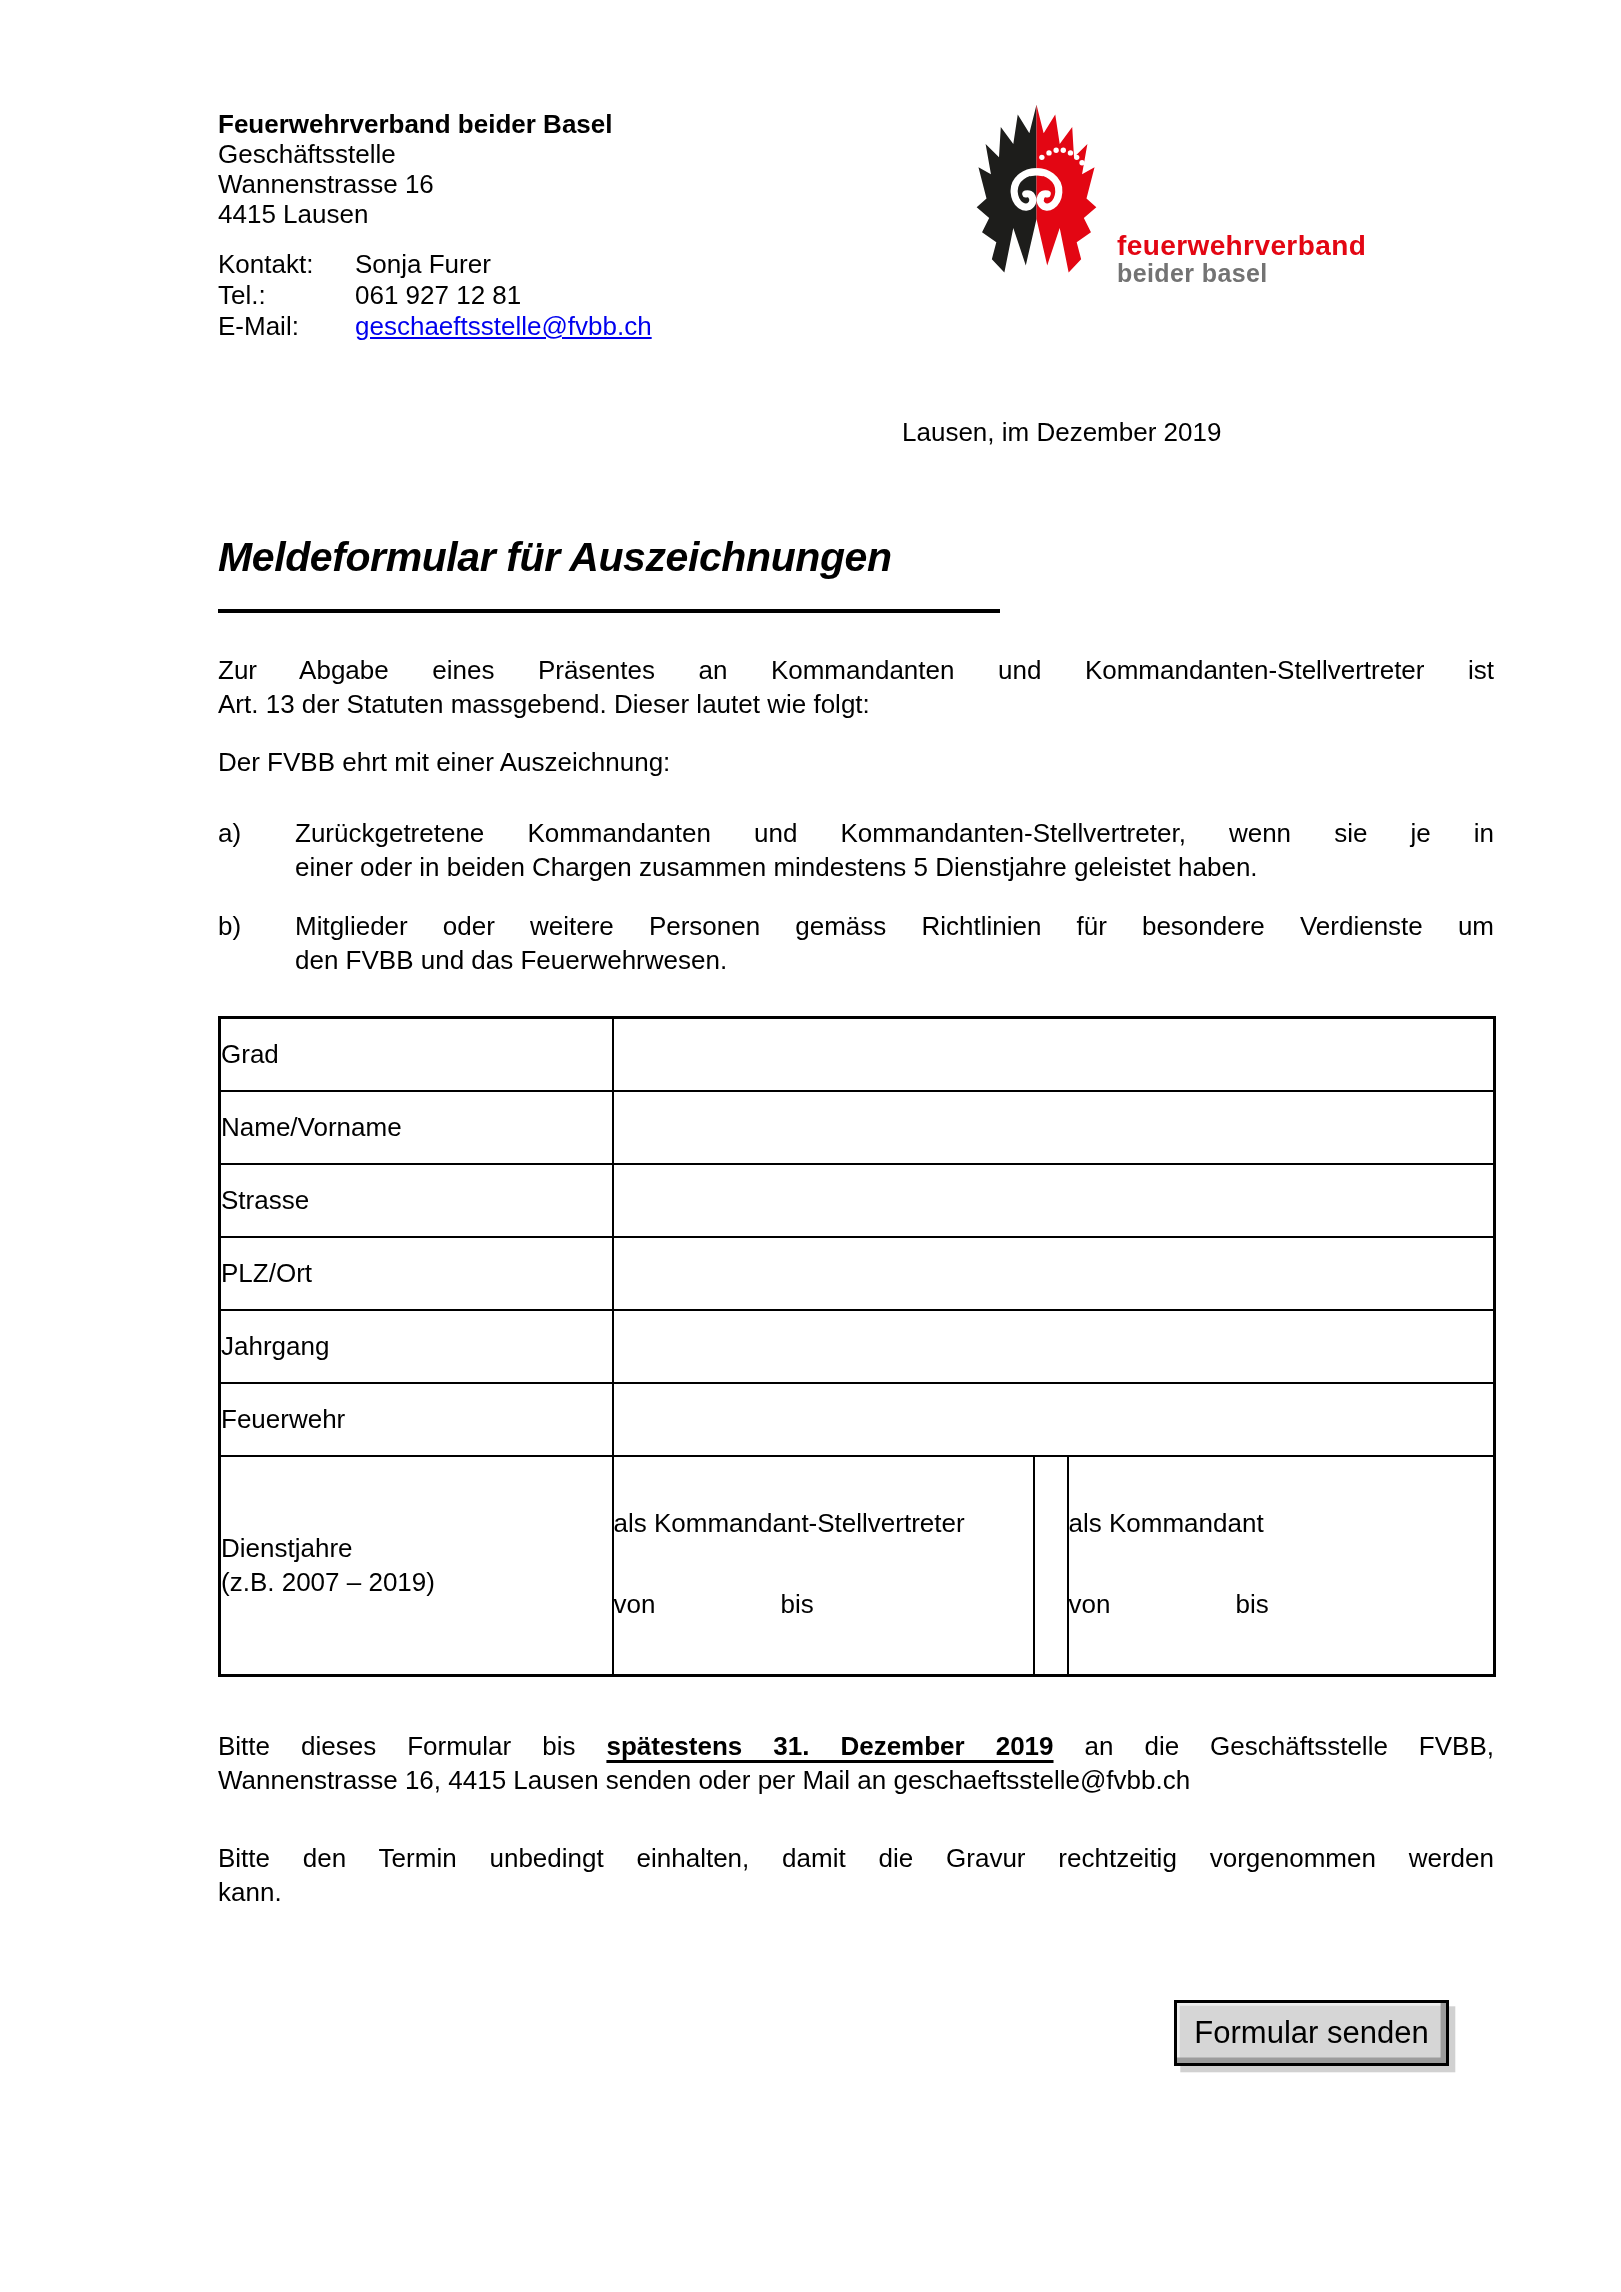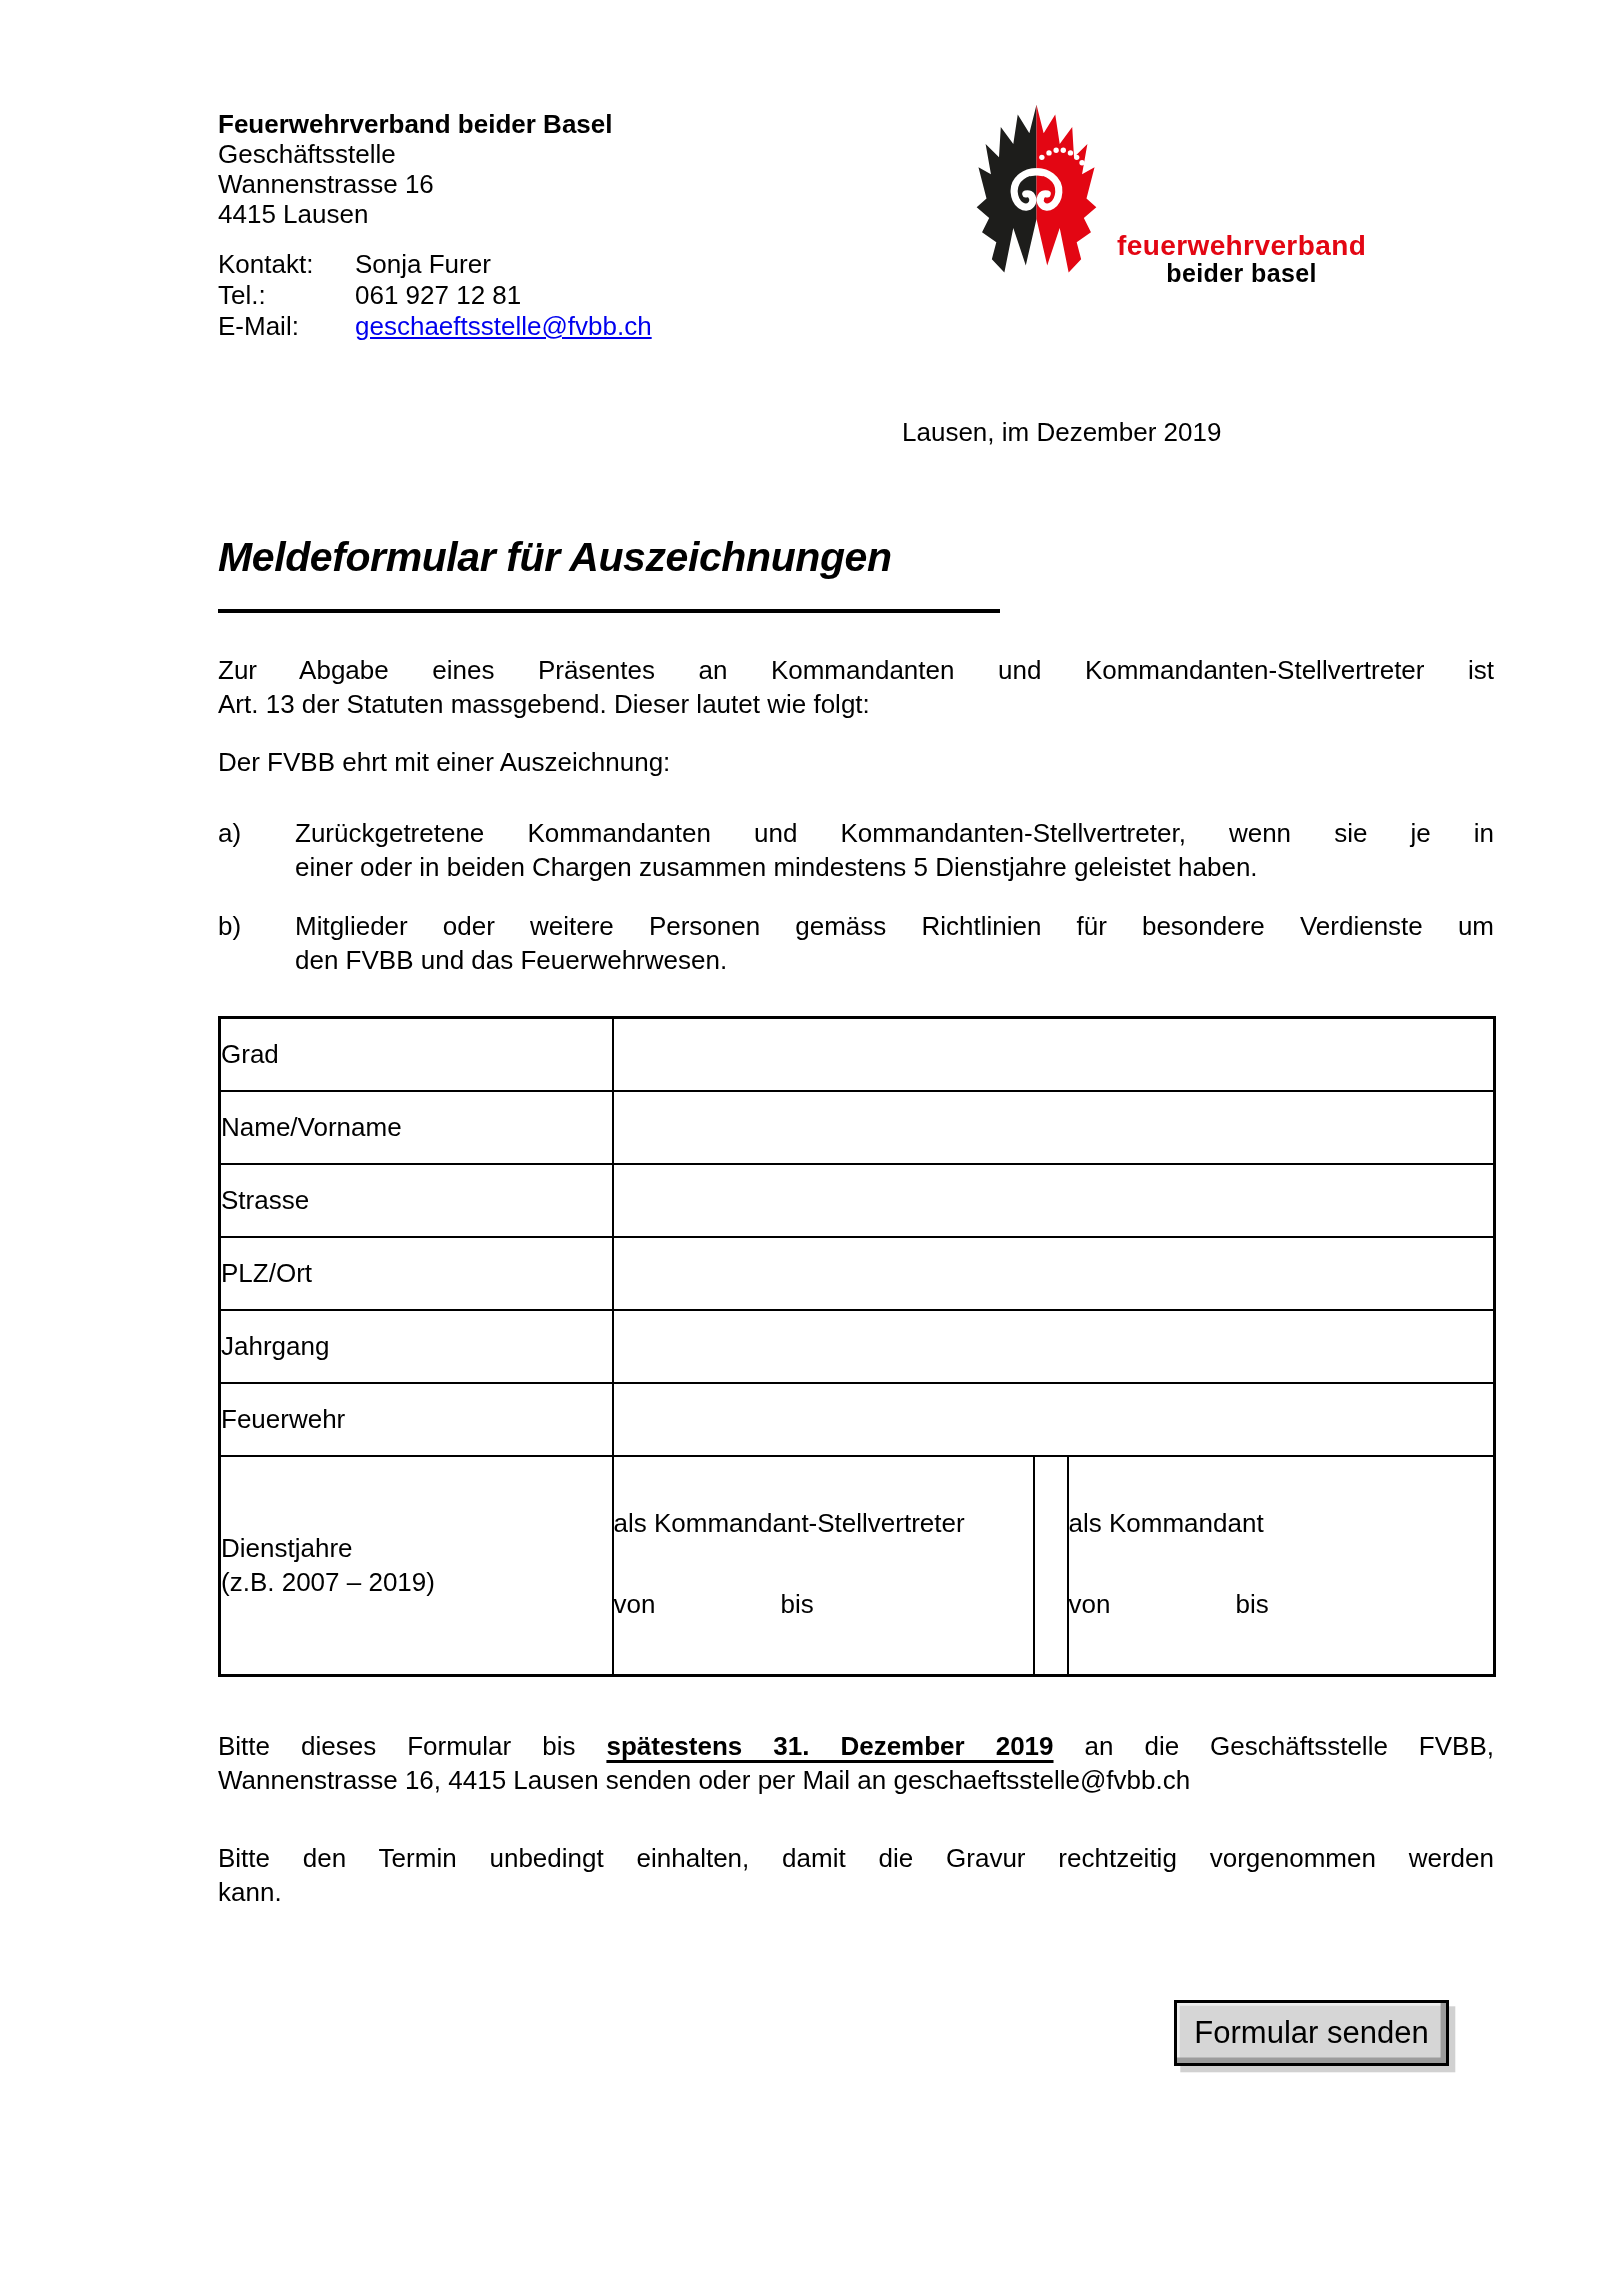--- a/index.html
+++ b/index.html
@@ -10,25 +10,25 @@
   .abs{position:absolute;}
   
   .sender{left:218px;top:109px;font-size:26px;line-height:30px;}
   .sender .org{font-weight:bold;}
   
   .contact{left:218px;top:249px;font-size:26px;line-height:31px;}
   .contact-row{display:flex;align-items:center;}
   .contact-row .lbl{width:137px;flex:0 0 137px;}
   .contact a.mail{color:#0000ee;text-decoration:underline;cursor:pointer;}
   
-  .logo{left:974px;top:90px;width:412px;height:197px;text-align:center;}
+  .logo{left:974px;top:90px;width:412px;height:197px;}
   .logo svg{position:absolute;left:0;top:1.8px;}
   .wordmark{position:absolute;left:143px;top:142px;font-weight:bold;white-space:nowrap;}
   .wordmark .wm1{font-size:28px;line-height:28px;color:#e30613;letter-spacing:0.4px;}
-  .wordmark .wm2{font-size:25px;line-height:27px;color:#000000;letter-spacing:0.4px;}
+  .wordmark .wm2{font-size:25px;line-height:27px;color:#737373;letter-spacing:0.4px;}
   
   .dateline{left:902px;top:417px;font-size:26px;}
   
   .title{left:218px;top:534px;font-size:41px;font-weight:bold;font-style:italic;letter-spacing:-0.4px;white-space:nowrap;}
   .title-underline{left:218px;top:609px;width:782px;height:3.6px;background:#000;}
   
   .para{left:218px;width:1276px;font-size:26px;line-height:34px;}
   .jline{text-align:justify;text-align-last:justify;}
   .p1{top:653px;}
   .p2{top:745px;}

